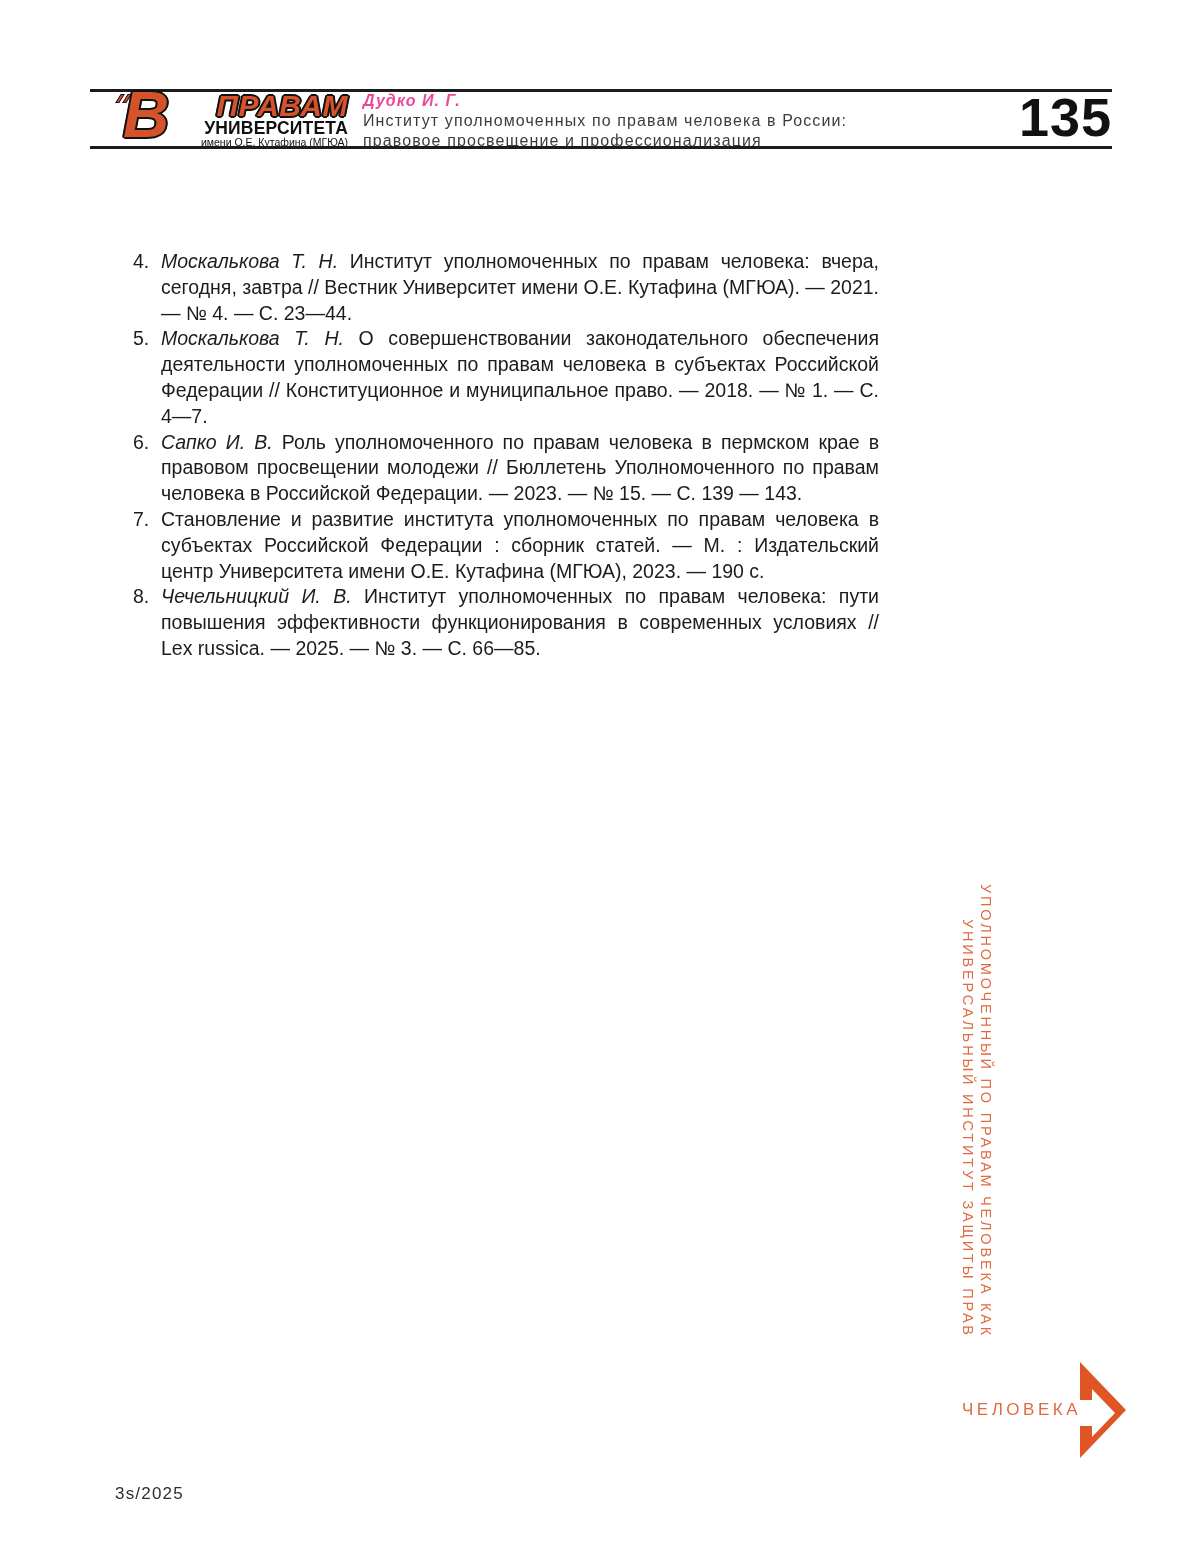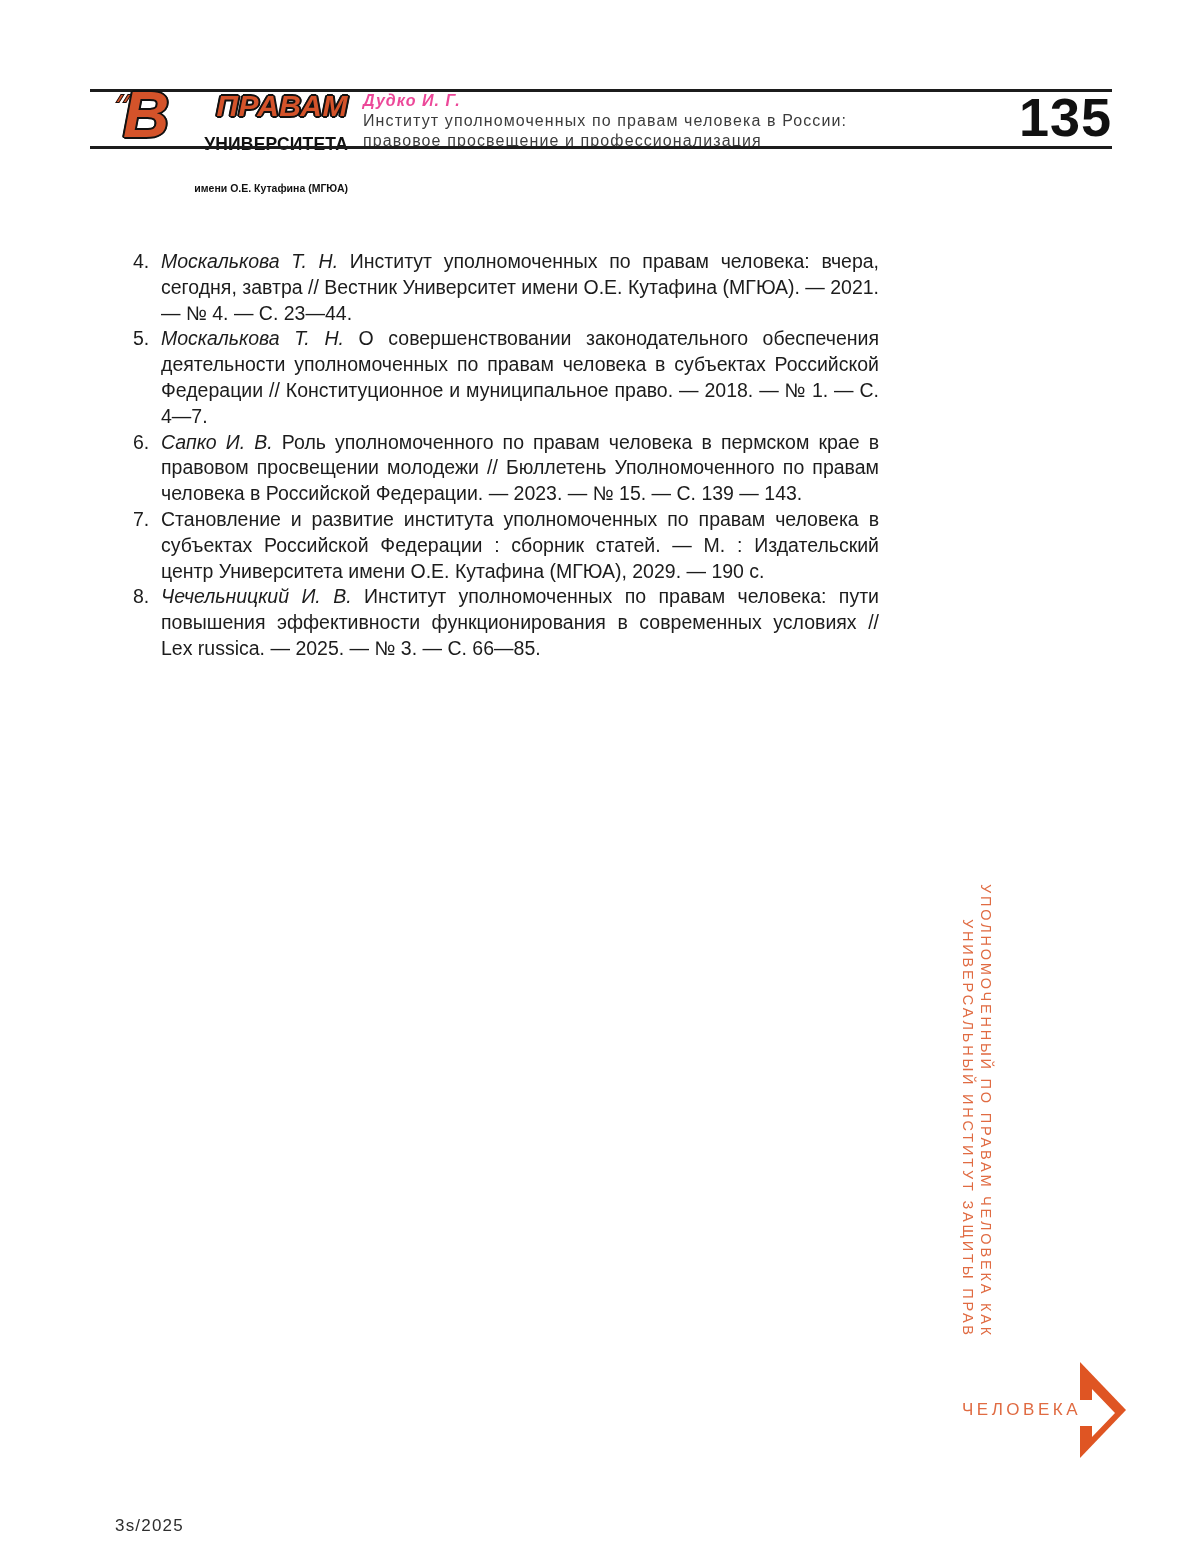--- a/index.html
+++ b/index.html
@@ -24,22 +24,22 @@
   .logo-marks{position:absolute;left:0;top:2px;display:flex;gap:3px;}
   .logo-marks i{display:block;width:4px;height:9px;background:var(--logo-orange);border:1px solid #111;transform:skewX(-32deg);}
   .outlined{
     color:var(--logo-orange);
     text-shadow:-2px 0 #111,2px 0 #111,0 -2px #111,0 2px #111,
                 -1.4px -1.4px #111,1.4px -1.4px #111,-1.4px 1.4px #111,1.4px 1.4px #111;
   }
   .logo-b{position:absolute;left:5px;top:-7px;font-size:64px;line-height:60px;font-weight:bold;font-style:italic;}
   .logo-right{position:absolute;left:70px;top:0;width:160px;text-align:right;}
   .logo-estnik{font-size:30px;line-height:27px;font-weight:bold;font-style:italic;letter-spacing:0.5px;}
-  .logo-univ{font-size:17.5px;line-height:18px;font-weight:bold;color:#111;letter-spacing:0.2px;margin-top:16px;}
-  .logo-tagline{font-size:10.5px;line-height:11px;font-weight:bold;color:#111;margin-top:30px;}
+  .logo-univ{font-size:17.5px;line-height:18px;font-weight:bold;color:#111;letter-spacing:0.2px;}
+  .logo-tagline{font-size:10.5px;line-height:11px;font-weight:normal;color:#111;}
 
   
   .header-text{position:absolute;left:363px;top:91px;color:var(--header-gray);}
   .author{font-size:16px;font-weight:bold;font-style:italic;letter-spacing:1px;line-height:20px;color:#ec4899;}
   .title-line{font-size:16px;letter-spacing:1.1px;line-height:20px;}
 
   .page-number{position:absolute;top:92px;right:88px;font-size:54px;line-height:50px;font-weight:bold;letter-spacing:1px;color:#111;margin-left:40px;}
 
   
   .ref-list{position:absolute;left:133px;top:249px;width:746px;margin:0;padding:0;list-style:none;
@@ -51,21 +51,21 @@
   
   .vline{position:absolute;transform-origin:0 0;transform:rotate(90deg);white-space:nowrap;
          font-size:14.5px;letter-spacing:2.8px;line-height:17px;color:var(--sidebar-orange);}
   .vline1{left:994px;top:884px;}
   .vline2{left:976px;top:919px;}
   .hword{position:absolute;left:962px;top:1400px;font-size:17px;letter-spacing:3.5px;color:var(--sidebar-orange);}
 
   .arrow{position:absolute;left:1080px;top:1362px;}
   .arrow-body{fill:var(--arrow-orange);}
 
-  .footer{position:absolute;left:115px;top:1516px;font-size:17px;letter-spacing:1.2px;color:#2e2e2e;}
+  .footer{position:absolute;left:115px;top:1484px;font-size:17px;letter-spacing:1.2px;color:#2e2e2e;}
 </style>
 </head>
 <body>
 
 <div class="page">
 
   <div class="rule rule-top"></div>
 
   <div class="logo">
     <div class="logo-marks">
@@ -89,21 +89,21 @@
   </div>
 
   <div class="page-number">135</div>
 
   <div class="rule rule-bottom"></div>
 
   <ol class="ref-list" id="ref-list">
       <li><span class="ref-num">4.</span><em class="ref-author">Москалькова Т. Н. </em><span class="ref-text">Институт уполномоченных по правам человека: вчера, сегодня, завтра // Вестник Университет имени О.Е. Кутафина (МГЮА). — 2021. — № 4. — С. 23—44.</span></li>
       <li><span class="ref-num">5.</span><em class="ref-author">Москалькова Т. Н. </em><span class="ref-text">О совершенствовании законодательного обеспечения деятельности уполномоченных по правам человека в субъектах Российской Федерации // Конституционное и муниципальное право. — 2018. — № 1. — С. 4—7.</span></li>
       <li><span class="ref-num">6.</span><em class="ref-author">Сапко И. В. </em><span class="ref-text">Роль уполномоченного по правам человека в пермском крае в правовом просвещении молодежи // Бюллетень Уполномоченного по правам человека в Российской Федерации. — 2023. — № 15. — С. 139 — 143.</span></li>
-      <li><span class="ref-num">7.</span><span class="ref-text">Становление и развитие института уполномоченных по правам человека в субъектах Российской Федерации : сборник статей. — М. : Издательский центр Университета имени О.Е. Кутафина (МГЮА), 2029. — 190 с.</span></li>
+      <li><span class="ref-num">7.</span><span class="ref-text">Становление и развитие института уполномоченных по правам человека в субъектах Российской Федерации : сборник статей. — М. : Издательский центр Университета имени О.Е. Кутафина (МГЮА), 2023. — 190 с.</span></li>
       <li><span class="ref-num">8.</span><em class="ref-author">Чечельницкий И. В. </em><span class="ref-text">Институт уполномоченных по правам человека: пути повышения эффективности функционирования в современных условиях // Lex russica. — 2025. — № 3. — С. 66—85.</span></li>
     </ol>
 
   <div class="vline vline1">УПОЛНОМОЧЕННЫЙ ПО ПРАВАМ ЧЕЛОВЕКА КАК</div>
   <div class="vline vline2">УНИВЕРСАЛЬНЫЙ ИНСТИТУТ ЗАЩИТЫ ПРАВ</div>
   <div class="hword">ЧЕЛОВЕКА</div>
 
   <svg class="arrow" width="46" height="96" viewBox="0 0 46 96">
     <path class="arrow-body" d="M0 0 L46 48 L0 96 Z"></path>
     <path d="M0 38 L12 38 L12 27 L35 51 L12 75 L12 64 L0 64 Z" fill="#ffffff"></path>

